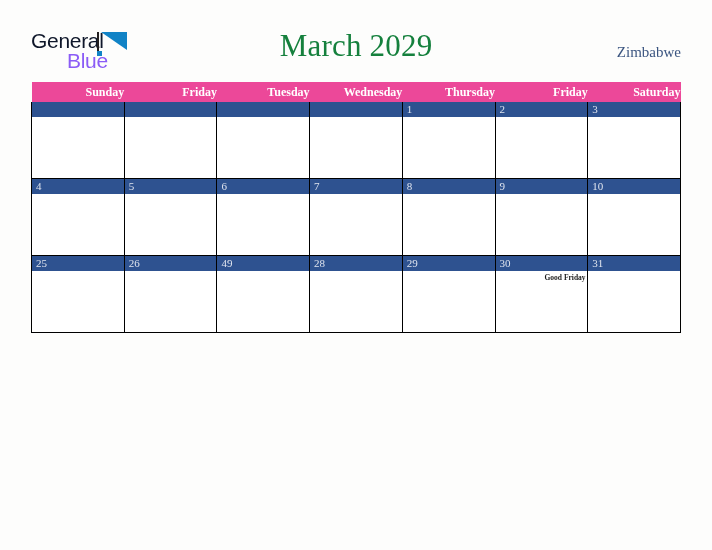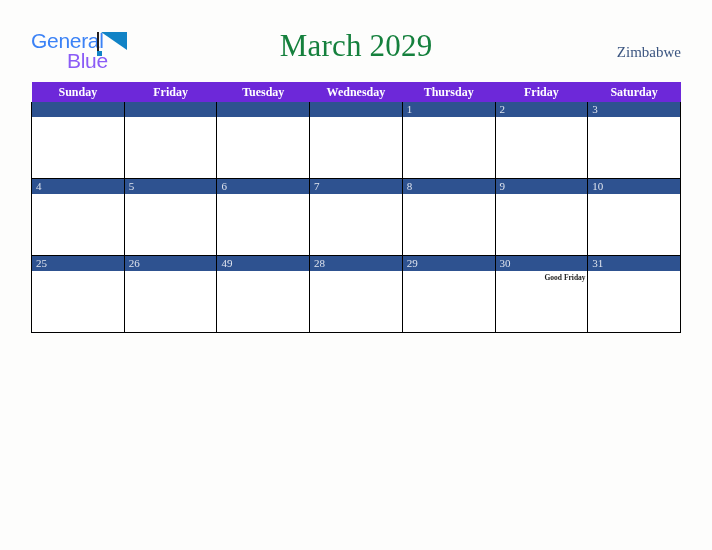--- a/index.html
+++ b/index.html
@@ -31,21 +31,21 @@
     top: 30px;
     width: 120px;
     height: 46px;
   }
   .logo-general {
     position: absolute;
     left: 0;
     top: 0;
     font-family: "Liberation Sans", sans-serif;
     font-size: 21px;
-    color: #3b82f6;
+    color: #0f172a;
     letter-spacing: -0.3px;
     line-height: 22px;
   }
   .logo-blue {
     position: absolute;
     left: 36px;
     top: 20px;
     font-family: "Liberation Sans", sans-serif;
     font-size: 21px;
     color: #8b5cf6;
@@ -105,28 +105,28 @@
   .calendar {
     position: absolute;
     left: 31px;
     top: 82px;
     width: 650px;
     border-collapse: collapse;
     table-layout: fixed;
   }
 
   .calendar th {
-    background: #6d28d9;
+    background: #ec4899;
     color: #ffffff;
     font-family: "Liberation Serif", serif;
     font-size: 12px;
     font-weight: bold;
     height: 20px;
     padding: 0;
-    text-align: center;
+    text-align: right;
     border: none;
   }
 
   .calendar td {
     width: 92.85px;
     height: 76px;
     padding: 0;
     vertical-align: top;
     background: #ffffff;
     border-left: 1px solid #000000;

